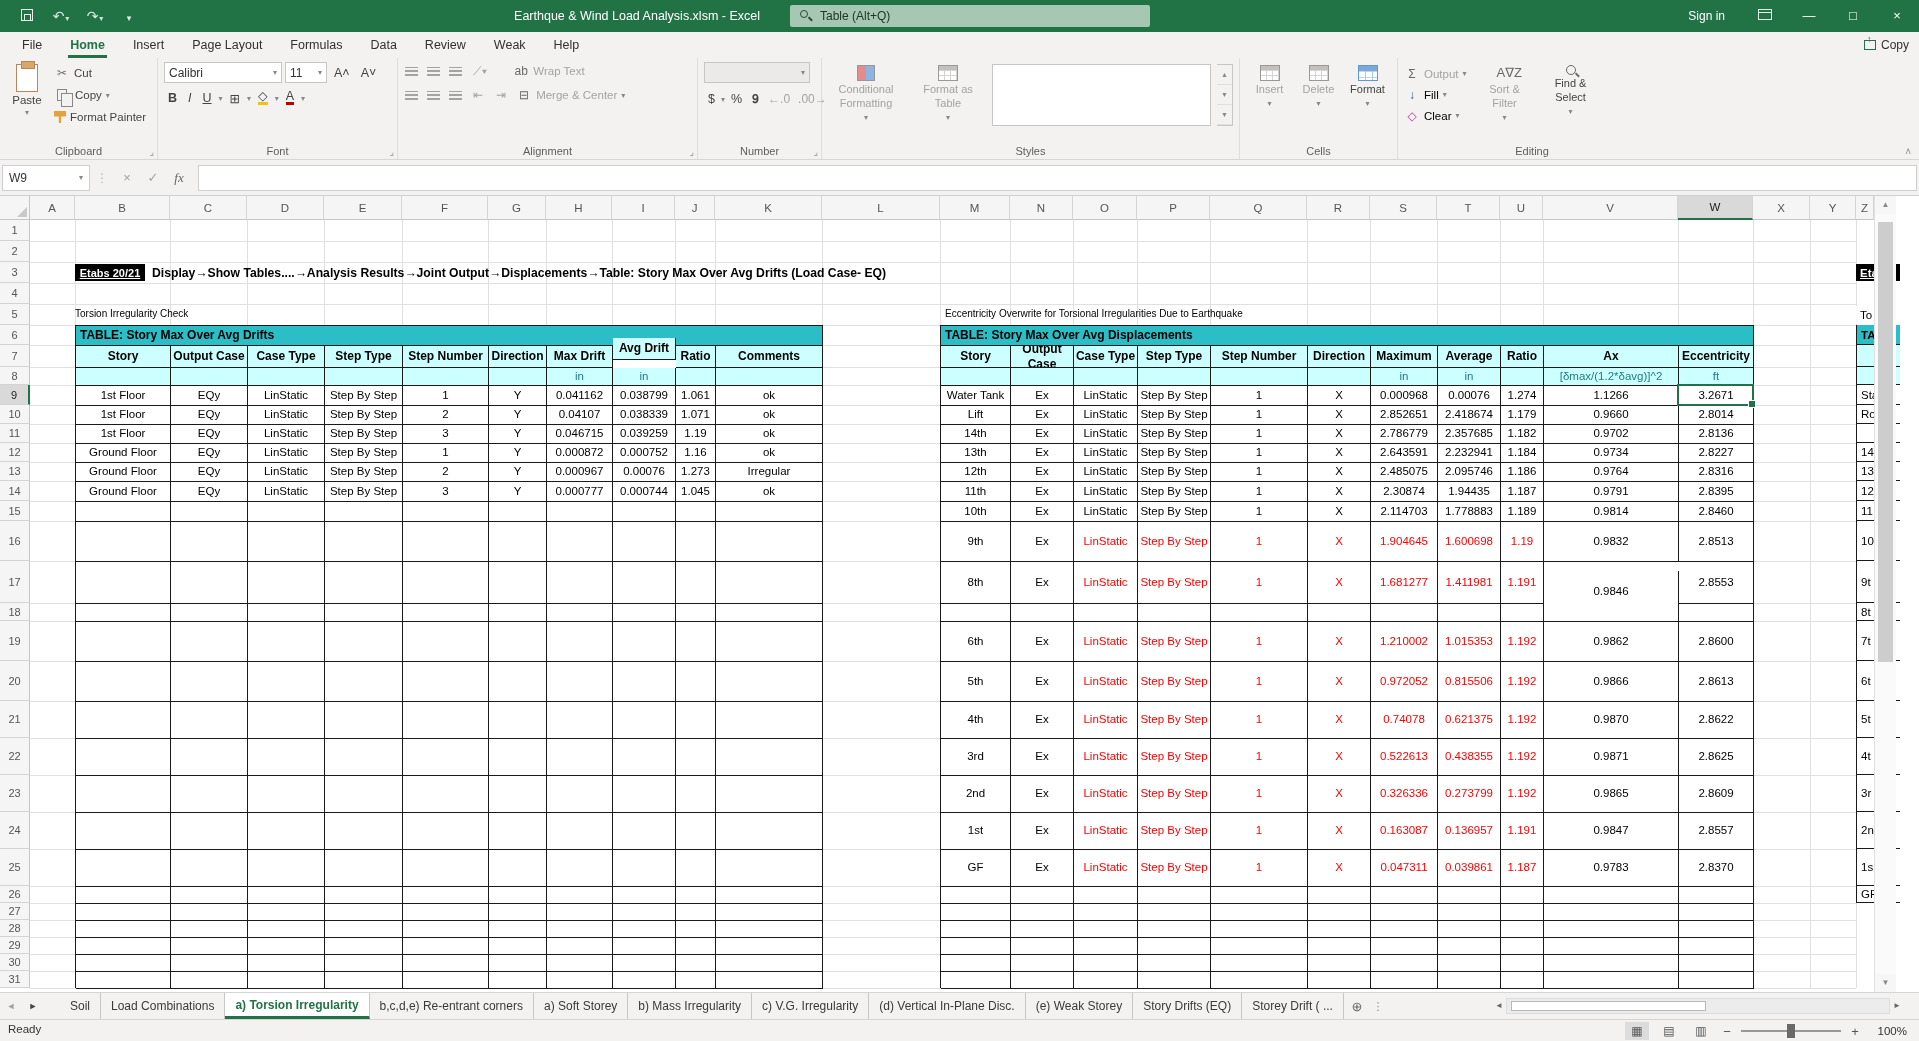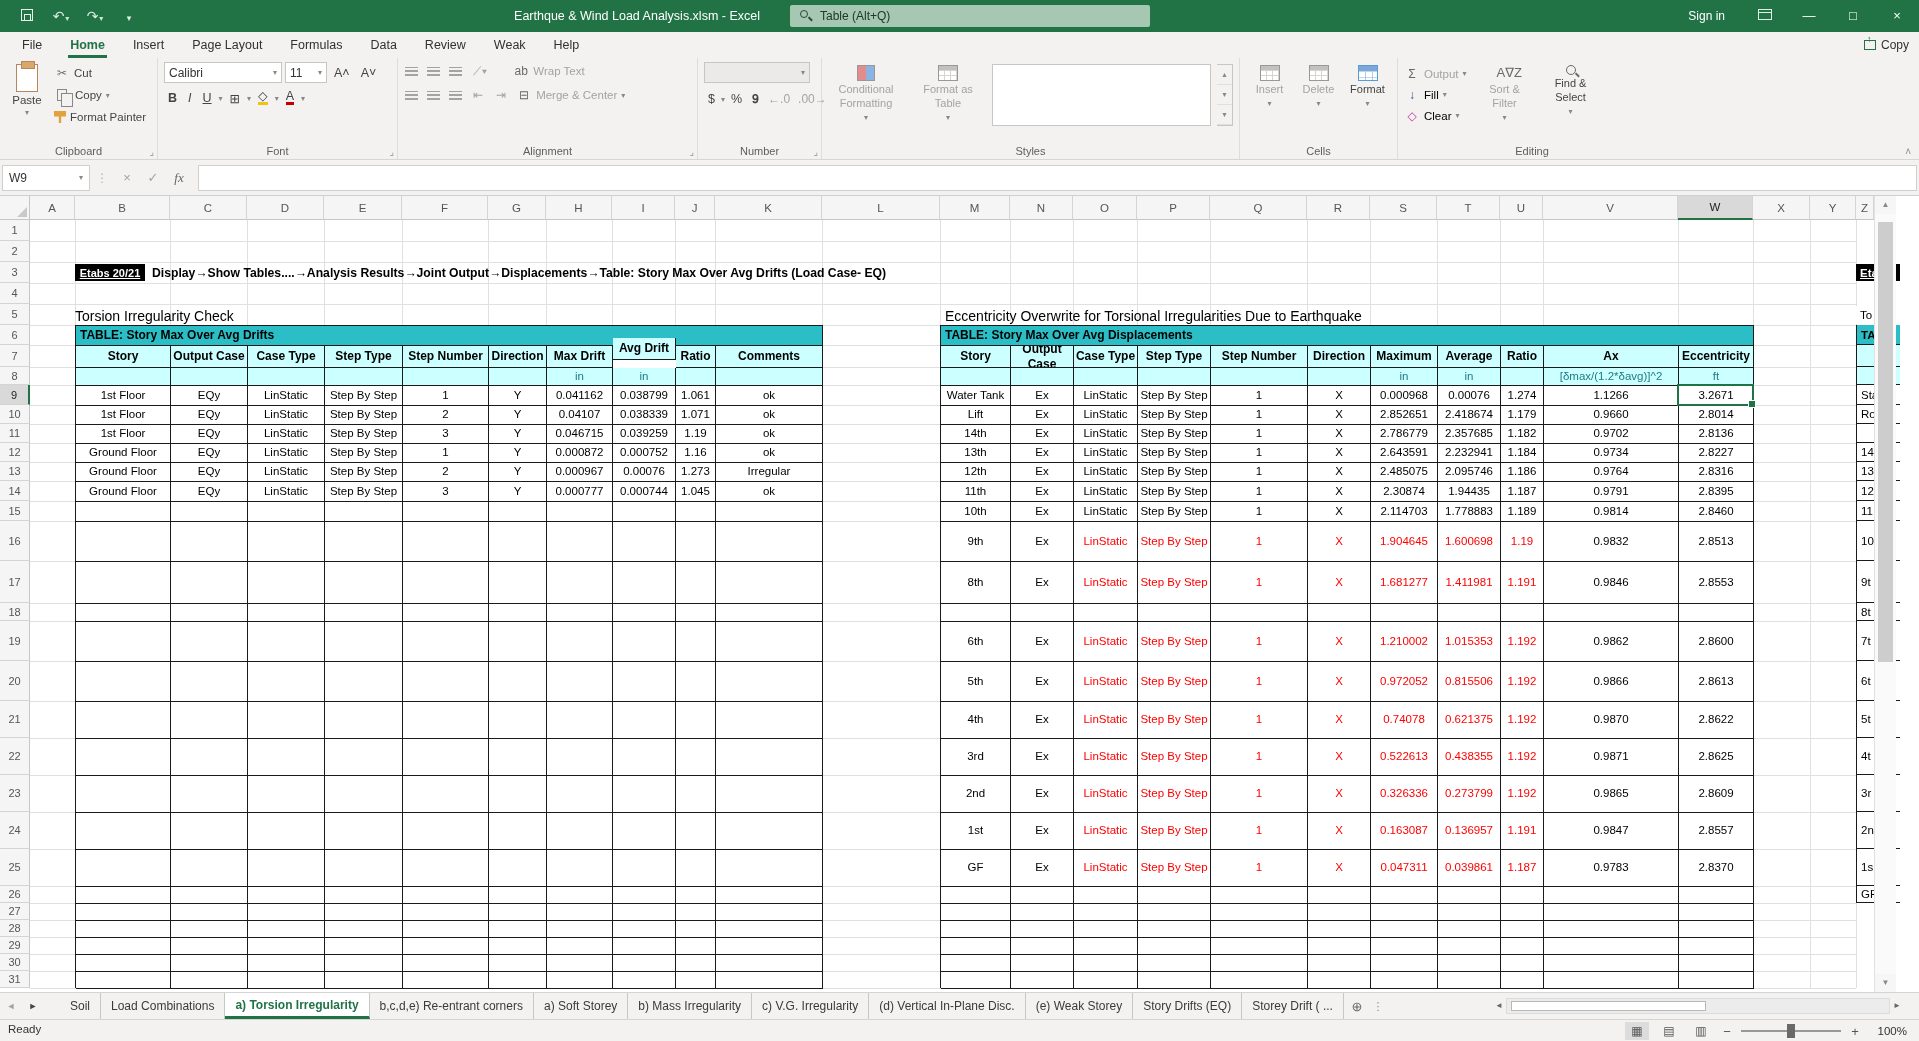--- a/index.html
+++ b/index.html
@@ -89,21 +89,21 @@
   #sheet { position:absolute; left:0; top:196px; width:1919px; height:796px; background:#fff; overflow:hidden; }
   #corner { position:absolute; left:0; top:0; width:30px; height:24px; background:#f5f5f5; border-right:1px solid #c6c6c6; border-bottom:1px solid #c6c6c6; }
   #corner:after { content:""; position:absolute; right:2px; bottom:2px; border-left:10px solid transparent; border-bottom:10px solid #c9c9c9; }
   .col-h { position:absolute; top:0; height:24px; background:#f5f5f5; border-right:1px solid #d4d4d4; border-bottom:1px solid #c6c6c6; font-size:11.5px; color:#555; display:flex; align-items:center; justify-content:center; }
   .col-h.sel { background:#d9d9d9; border-bottom:2px solid #217346; color:#222; }
   .row-h { position:absolute; left:0; width:30px; background:#f5f5f5; border-right:1px solid #c6c6c6; border-bottom:1px solid #d4d4d4; font-size:11px; color:#555; display:flex; align-items:center; justify-content:center; }
   .row-h.sel { background:#d9d9d9; border-right:2px solid #217346; color:#222; }
   .gl { position:absolute; background:#e0e0e0; }
   .note-box { position:absolute; background:#000; color:#fff; font-weight:bold; font-size:11px; text-decoration:underline; display:flex; align-items:center; justify-content:center; overflow:hidden; }
   .note-text { position:absolute; font-size:12.2px; font-weight:600; color:#000; white-space:nowrap; }
-  .sec-title { position:absolute; font-size:14px; color:#000; white-space:nowrap; }
+  .sec-title { position:absolute; font-size:10px; color:#000; white-space:nowrap; }
   .xl-cell { position:absolute; border-right:1px solid #1a1a1a; border-bottom:1px solid #1a1a1a; background:#fff; display:flex; align-items:center; justify-content:center; font-size:11.5px; color:#000; overflow:hidden; text-align:center; line-height:1.2; }
   .xl-band { background:#2cbec6; justify-content:flex-start; padding-left:4px; font-weight:bold; font-size:12px; }
   .xl-head { background:#ccffff; font-weight:bold; font-size:12px; }
   .xl-unit { background:#ccffff; color:#1f7c85; }
   .xl-red { color:#ff0000; }
   #selbox { position:absolute; border:2px solid #1f7346; pointer-events:none; }
   #selbox:after { content:""; position:absolute; right:-4px; bottom:-4px; width:6px; height:6px; background:#1f7346; border:1px solid #fff; }
   #frag { position:absolute; overflow:visible; }
   .frag-cell { position:absolute; left:0; width:44px; border-left:1px solid #1a1a1a; border-bottom:1px solid #1a1a1a; background:#fff; font-size:11.5px; color:#000; display:flex; align-items:center; padding-left:4px; overflow:hidden; white-space:nowrap; }
   #vscroll { position:absolute; left:1874px; top:0; width:22px; height:796px; background:#fafafa; border-left:1px solid #e1e1e1; }
@@ -881,21 +881,21 @@
       <div class="xl-cell" style="left: 738px; top: 196px; width: 75px; height: 40px;">2.8513</div>
       <div class="xl-cell" style="left: 0px; top: 236px; width: 70px; height: 42px;">8th</div>
       <div class="xl-cell" style="left: 70px; top: 236px; width: 63px; height: 42px;">Ex</div>
       <div class="xl-cell xl-red" style="left: 133px; top: 236px; width: 64px; height: 42px;">LinStatic</div>
       <div class="xl-cell xl-red" style="left: 197px; top: 236px; width: 73px; height: 42px;">Step By Step</div>
       <div class="xl-cell xl-red" style="left: 270px; top: 236px; width: 97px; height: 42px;">1</div>
       <div class="xl-cell xl-red" style="left: 367px; top: 236px; width: 63px; height: 42px;">X</div>
       <div class="xl-cell xl-red" style="left: 430px; top: 236px; width: 67px; height: 42px;">1.681277</div>
       <div class="xl-cell xl-red" style="left: 497px; top: 236px; width: 63px; height: 42px;">1.411981</div>
       <div class="xl-cell xl-red" style="left: 560px; top: 236px; width: 43px; height: 42px;">1.191</div>
-      <div class="xl-cell" style="left: 603px; top: 236px; width: 135px; height: 42px;">0.9846</div>
+      <div class="xl-cell" style="left: 603px; top: 245px; width: 135px; height: 42px;">0.9846</div>
       <div class="xl-cell" style="left: 738px; top: 236px; width: 75px; height: 42px;">2.8553</div>
       <div class="xl-cell" style="left: 0px; top: 278px; width: 70px; height: 18px;"></div>
       <div class="xl-cell" style="left: 70px; top: 278px; width: 63px; height: 18px;"></div>
       <div class="xl-cell" style="left: 133px; top: 278px; width: 64px; height: 18px;"></div>
       <div class="xl-cell" style="left: 197px; top: 278px; width: 73px; height: 18px;"></div>
       <div class="xl-cell" style="left: 270px; top: 278px; width: 97px; height: 18px;"></div>
       <div class="xl-cell" style="left: 367px; top: 278px; width: 63px; height: 18px;"></div>
       <div class="xl-cell" style="left: 430px; top: 278px; width: 67px; height: 18px;"></div>
       <div class="xl-cell" style="left: 497px; top: 278px; width: 63px; height: 18px;"></div>
       <div class="xl-cell" style="left: 560px; top: 278px; width: 43px; height: 18px;"></div>

